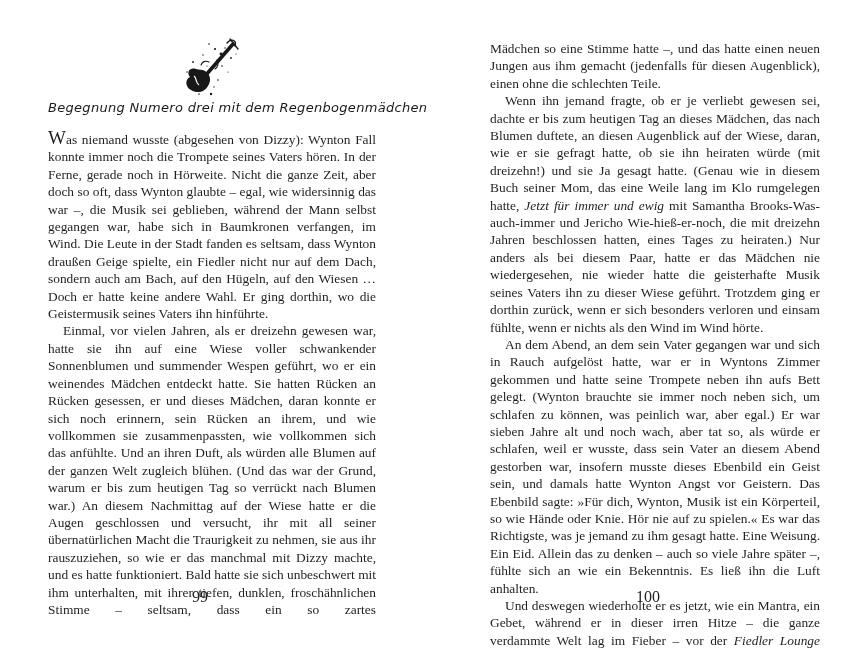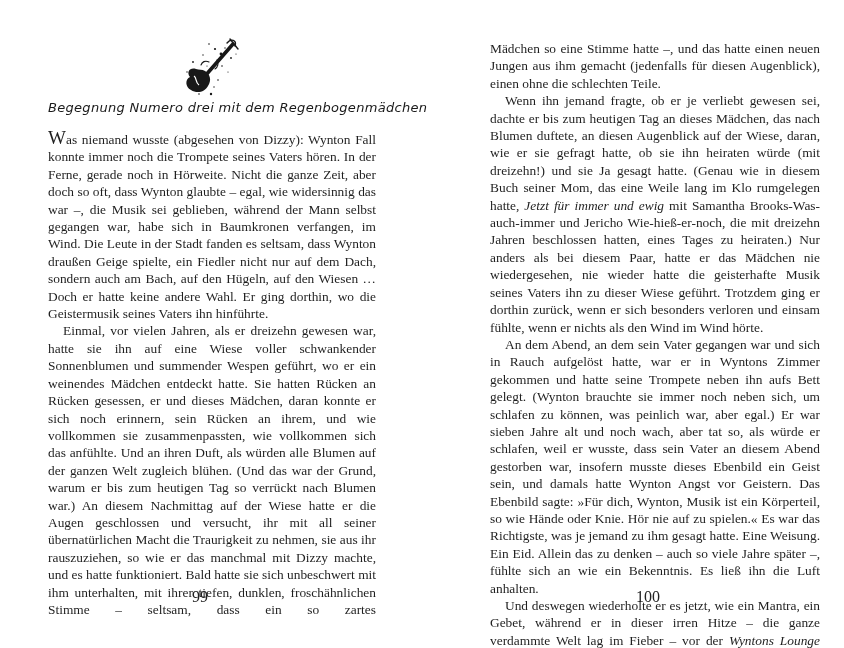--- a/index.html
+++ b/index.html
@@ -140,19 +140,19 @@
       <p class="opening"><span>Was niemand wusste (abgesehen von Dizzy): Wynton Fall konnte immer noch die Trompete seines Vaters hören. In der Ferne, gerade noch in Hörweite. Nicht die ganze Zeit, aber doch so oft, dass Wynton glaubte – egal, wie widersinnig das war –, die Musik sei geblieben, während der Mann selbst gegangen war, habe sich in Baumkronen verfangen, im Wind. Die Leute in der Stadt fanden es seltsam, dass Wynton draußen Geige spielte, ein Fiedler nicht nur auf dem Dach, sondern auch am Bach, auf den Hügeln, auf den Wiesen … Doch er hatte keine andere Wahl. Er ging dorthin, wo die Geistermusik seines Vaters ihn hinführte.</span></p>
       <p class="indent continues"><span>Einmal, vor vielen Jahren, als er dreizehn gewesen war, hatte sie ihn auf eine Wiese voller schwankender Sonnenblumen und summender Wespen geführt, wo er ein weinendes Mädchen entdeckt hatte. Sie hatten Rücken an Rücken gesessen, er und dieses Mädchen, daran konnte er sich noch erinnern, sein Rücken an ihrem, und wie vollkommen sie zusammenpassten, wie vollkommen sich das anfühlte. Und an ihren Duft, als würden alle Blumen auf der ganzen Welt zugleich blühen. (Und das war der Grund, warum er bis zum heutigen Tag so verrückt nach Blumen war.) An diesem Nachmittag auf der Wiese hatte er die Augen geschlossen und versucht, ihr mit all seiner übernatürlichen Macht die Traurigkeit zu nehmen, sie aus ihr rauszuziehen, so wie er das manchmal mit Dizzy machte, und es hatte funktioniert. Bald hatte sie sich unbeschwert mit ihm unterhalten, mit ihrer tiefen, dunklen, froschähnlichen Stimme – seltsam, dass ein so zartes</span></p>
     </div>
 </section>
 
 <section class="page page-right">
   <div class="body-text">
       <p><span>Mädchen so eine Stimme hatte –, und das hatte einen neuen Jungen aus ihm gemacht (jedenfalls für diesen Augenblick), einen ohne die schlechten Teile.</span></p>
       <p class="indent"><span>Wenn ihn jemand fragte, ob er je verliebt gewesen sei, dachte er bis zum heutigen Tag an dieses Mädchen, das nach Blumen duftete, an diesen Augenblick auf der Wiese, daran, wie er sie gefragt hatte, ob sie ihn heiraten würde (mit dreizehn!) und sie Ja gesagt hatte. (Genau wie in diesem Buch seiner Mom, das eine Weile lang im Klo rumgelegen hatte, </span><span class="em">Jetzt für immer und ewig</span><span> mit Samantha Brooks-Was-auch-immer und Jericho Wie-hieß-er-noch, die mit dreizehn Jahren beschlossen hatten, eines Tages zu heiraten.) Nur anders als bei diesem Paar, hatte er das Mädchen nie wiedergesehen, nie wieder hatte die geisterhafte Musik seines Vaters ihn zu dieser Wiese geführt. Trotzdem ging er dorthin zurück, wenn er sich besonders verloren und einsam fühlte, wenn er nichts als den Wind im Wind hörte.</span></p>
       <p class="indent"><span>An dem Abend, an dem sein Vater gegangen war und sich in Rauch aufgelöst hatte, war er in Wyntons Zimmer gekommen und hatte seine Trompete neben ihn aufs Bett gelegt. (Wynton brauchte sie immer noch neben sich, um schlafen zu können, was peinlich war, aber egal.) Er war sieben Jahre alt und noch wach, aber tat so, als würde er schlafen, weil er wusste, dass sein Vater an diesem Abend gestorben war, insofern musste dieses Ebenbild ein Geist sein, und damals hatte Wynton Angst vor Geistern. Das Ebenbild sagte: »Für dich, Wynton, Musik ist ein Körperteil, so wie Hände oder Knie. Hör nie auf zu spielen.« Es war das Richtigste, was je jemand zu ihm gesagt hatte. Eine Weisung. Ein Eid. Allein das zu denken – auch so viele Jahre später –, fühlte sich an wie ein Bekenntnis. Es ließ ihn die Luft anhalten.</span></p>
-      <p class="indent continues"><span>Und deswegen wiederholte er es jetzt, wie ein Mantra, ein Gebet, während er in dieser irren Hitze – die ganze verdammte Welt lag im Fieber – vor der </span><span class="em">Wyntons Lounge</span></p>
+      <p class="indent continues"><span>Und deswegen wiederholte er es jetzt, wie ein Mantra, ein Gebet, während er in dieser irren Hitze – die ganze verdammte Welt lag im Fieber – vor der </span><span class="em">Fiedler Lounge</span></p>
     </div>
 </section>
 
 <div class="page-number page-number-left">99</div>
 
 <div class="page-number page-number-right">100</div>
 
 </body></html>

